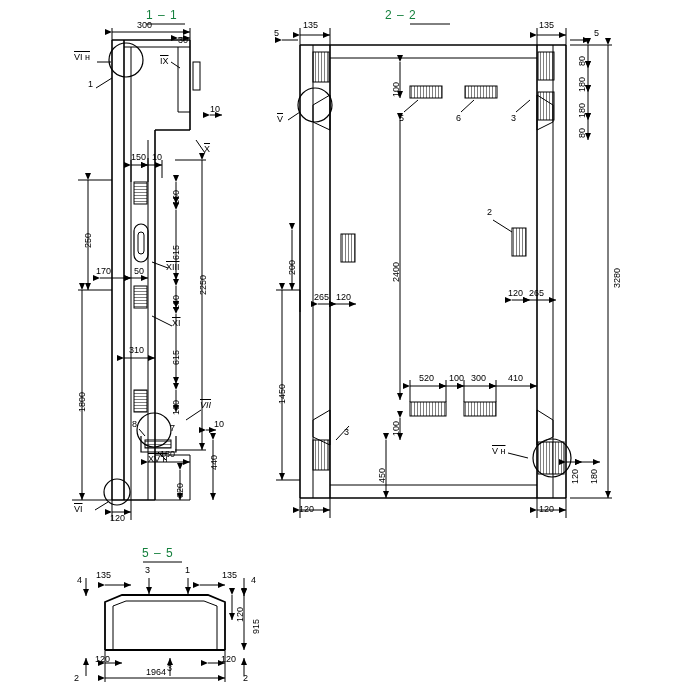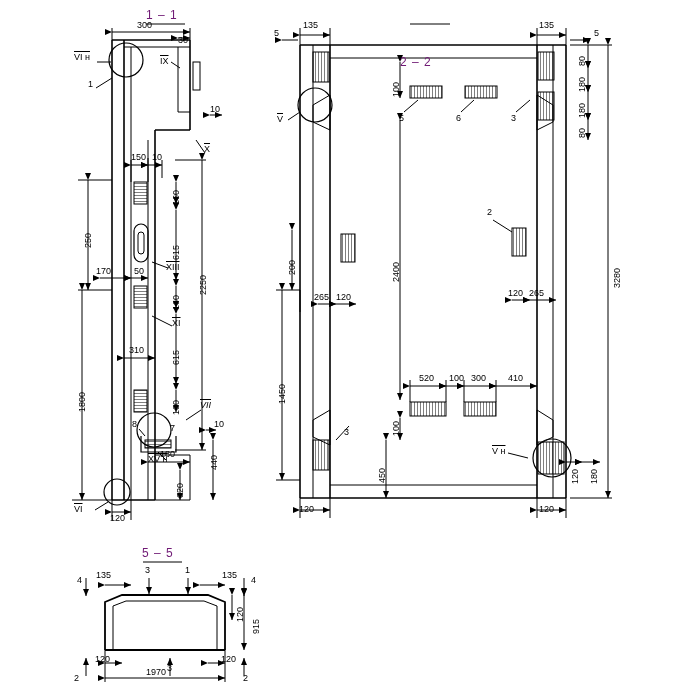--- a/index.html
+++ b/index.html
@@ -1,20 +1,20 @@
 <!DOCTYPE html>
 <html><head>
 <meta charset="utf-8">
 <style>
   html,body{margin:0;padding:0;background:#fff;}
   body{width:700px;height:700px;font-family:"Liberation Sans",sans-serif;position:relative;overflow:hidden;}
   #sheet{position:absolute;left:0;top:0;width:700px;height:700px;}
   .lbl{position:absolute;font-size:9px;color:#000;white-space:nowrap;line-height:1;}
   .lblv{position:absolute;font-size:9px;color:#000;white-space:nowrap;line-height:1;transform-origin:left top;transform:rotate(-90deg);}
-  .ttl{position:absolute;font-size:12px;color:#701a75;white-space:nowrap;letter-spacing:1px;}
+  .ttl{position:absolute;font-size:12px;color:#15803d;white-space:nowrap;letter-spacing:1px;}
   .ov{position:absolute;font-size:9px;color:#000;white-space:nowrap;text-decoration:overline;}
 </style>
 </head>
 <body>
 
 <svg id="sheet" viewBox="0 0 700 700" xmlns="http://www.w3.org/2000/svg">
   <defs>
     <pattern id="hatchH" width="6" height="3" patternUnits="userSpaceOnUse">
       <line x1="0" y1="0" x2="6" y2="0" stroke="#000" stroke-width="1"></line>
     </pattern>
@@ -226,21 +226,21 @@
     <line x1="208" y1="663" x2="225" y2="663" marker-start="url(#arr)" marker-end="url(#arr)"></line>
     <line x1="105" y1="678" x2="225" y2="678" marker-start="url(#arr)" marker-end="url(#arr)"></line>
     <line x1="105" y1="650" x2="105" y2="682"></line>
     <line x1="225" y1="650" x2="225" y2="682"></line>
     <line x1="232" y1="595" x2="232" y2="620" marker-start="url(#arr)" marker-end="url(#arr)"></line>
     <line x1="244" y1="595" x2="244" y2="650" marker-start="url(#arr)" marker-end="url(#arr)"></line>
   </g>
 </svg>
 
 <div class="ttl" style="left:146px;top:8px;">1 – 1</div>
-<div class="ttl" style="left:400px;top:8px;margin-top:47px;">2 – 2</div>
+<div class="ttl" style="left:385px;top:8px;">2 – 2</div>
 <div class="ttl" style="left:142px;top:546px;text-align:right;">5 – 5</div>
 
 <div class="lbl" style="left:137px;top:21px;">300</div>
 <div class="lbl" style="left:178px;top:36px;">30</div>
 <div class="lbl" style="left:131px;top:153px;">150</div>
 <div class="lbl" style="left:152px;top:153px;">10</div>
 <div class="lbl" style="left:96px;top:267px;">170</div>
 <div class="lbl" style="left:134px;top:267px;">50</div>
 <div class="lbl" style="left:129px;top:346px;">310</div>
 <div class="lbl" style="left:210px;top:105px;">10</div>
@@ -310,17 +310,17 @@
 
 <div class="lbl" style="left:96px;top:571px;">135</div>
 <div class="lbl" style="left:222px;top:571px;">135</div>
 <div class="lbl" style="left:77px;top:576px;">4</div>
 <div class="lbl" style="left:251px;top:576px;">4</div>
 <div class="lbl" style="left:145px;top:566px;">3</div>
 <div class="lbl" style="left:185px;top:566px;">1</div>
 <div class="lbl" style="left:95px;top:655px;">120</div>
 <div class="lbl" style="left:221px;top:655px;">120</div>
 <div class="lbl" style="left:167px;top:664px;">3</div>
-<div class="lbl" style="left:146px;top:668px;">1970</div>
+<div class="lbl" style="left:146px;top:668px;">1964</div>
 <div class="lbl" style="left:74px;top:674px;">2</div>
 <div class="lbl" style="left:243px;top:674px;">2</div>
 <div class="lblv" style="left:236px;top:622px;">120</div>
 <div class="lblv" style="left:252px;top:634px;">915</div>
 
 </body></html>

